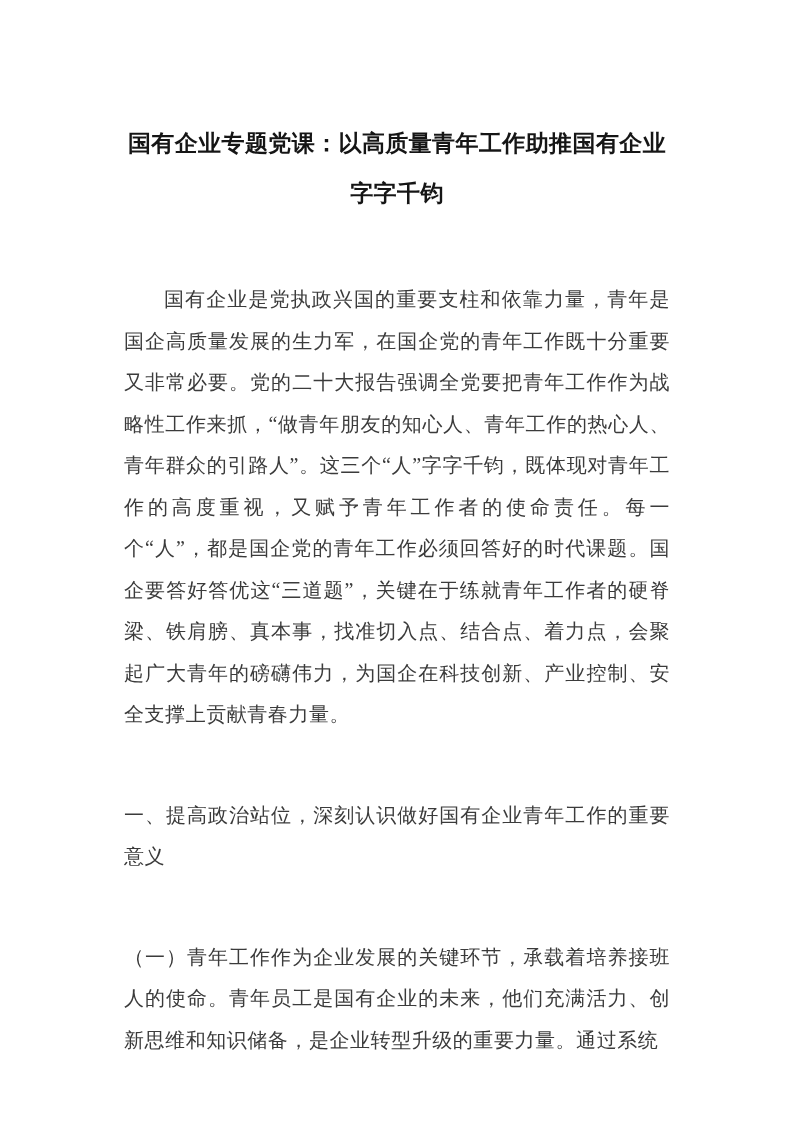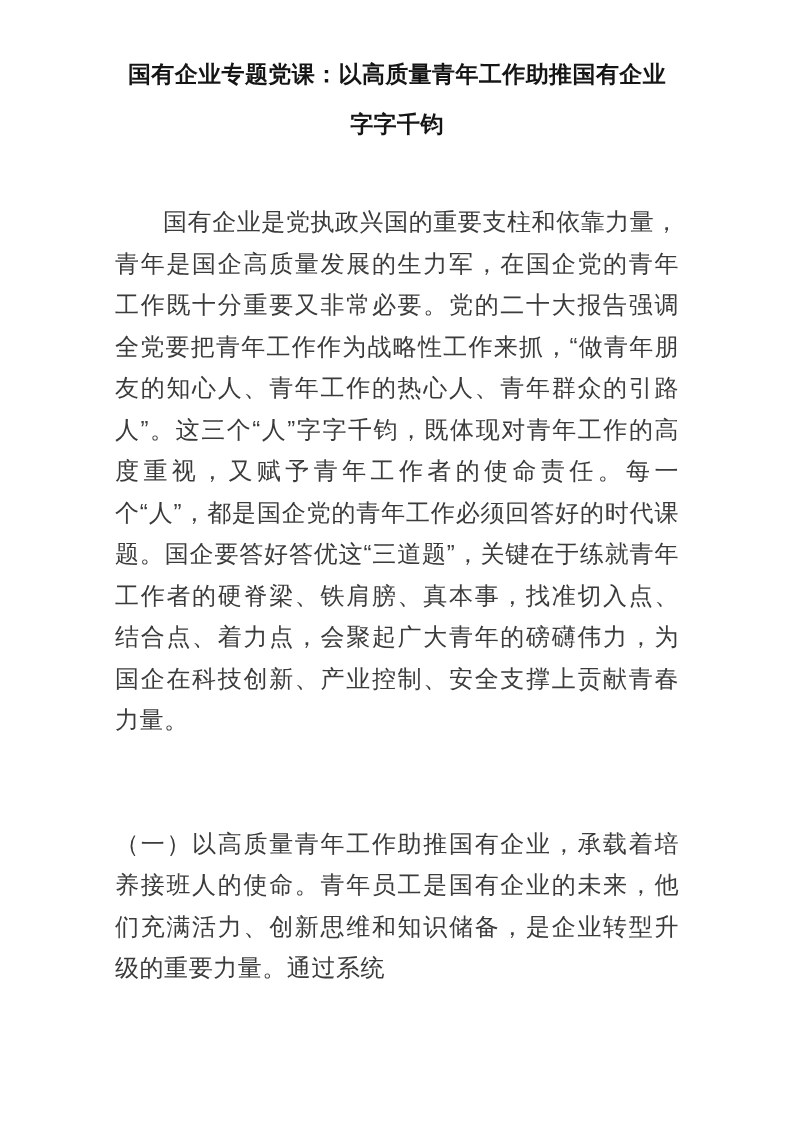--- a/index.html
+++ b/index.html
@@ -27,41 +27,41 @@
   .page-body {
     position: absolute;
     left: 115px;
     top: 0;
     width: 564px;
   }
 
   
   .doc-title {
     margin: 0;
-    padding-top: 49px;
+    padding-top: 118px;
     font-family: "DejaVu Sans", "Liberation Sans", sans-serif;
     font-size: 23px;
     font-weight: bold;
     line-height: 50px;
     color: #151515;
     text-align: center;
     letter-spacing: 0.4px;
     -webkit-font-smoothing: antialiased;
   }
 
   
   .block {
-    font-family: Liberation Sans, sans-serif;
-    font-size: 24px;
+    font-family: Liberation Serif, serif;
+    font-size: 20px;
     line-height: 41.5px;
     color: #3b3b3b;
     text-align: justify;
     text-justify: inter-ideograph;
     letter-spacing: 0.55px;
-    margin: 0;
+    margin: 9px;
     -webkit-font-smoothing: antialiased;
   }
 
   .block.indent {
     text-indent: 2em;
   }
 
   .block.flush {
     text-indent: 0;
   }
@@ -86,19 +86,20 @@
       <span>国有企业专题党课：以高质量青年工作助推国有企业</span><br>
       <span>字字千钧</span>
     </h1>
 
     <div class="gap-title-body"></div>
 
     <p class="block indent">国有企业是党执政兴国的重要支柱和依靠力量，青年是国企高质量发展的生力军，在国企党的青年工作既十分重要又非常必要。党的二十大报告强调全党要把青年工作作为战略性工作来抓，“做青年朋友的知心人、青年工作的热心人、青年群众的引路人”。这三个“人”字字千钧，既体现对青年工作的高度重视，又赋予青年工作者的使命责任。每一个“人”，都是国企党的青年工作必须回答好的时代课题。国企要答好答优这“三道题”，关键在于练就青年工作者的硬脊梁、铁肩膀、真本事，找准切入点、结合点、着力点，会聚起广大青年的磅礴伟力，为国企在科技创新、产业控制、安全支撑上贡献青春力量。</p>
 
     <div class="gap-para"></div>
 
+    <p class="block flush">一、提高政治站位，深刻认识做好国有企业青年工作的重要意义</p>
 
     <div class="gap-para"></div>
 
-    <p class="block flush">（一）以高质量青年工作助推国有企业，承载着培养接班人的使命。青年员工是国有企业的未来，他们充满活力、创新思维和知识储备，是企业转型升级的重要力量。通过系统</p>
+    <p class="block flush">（一）青年工作作为企业发展的关键环节，承载着培养接班人的使命。青年员工是国有企业的未来，他们充满活力、创新思维和知识储备，是企业转型升级的重要力量。通过系统</p>
 
   </div>
 </div>
 
 </body></html>

